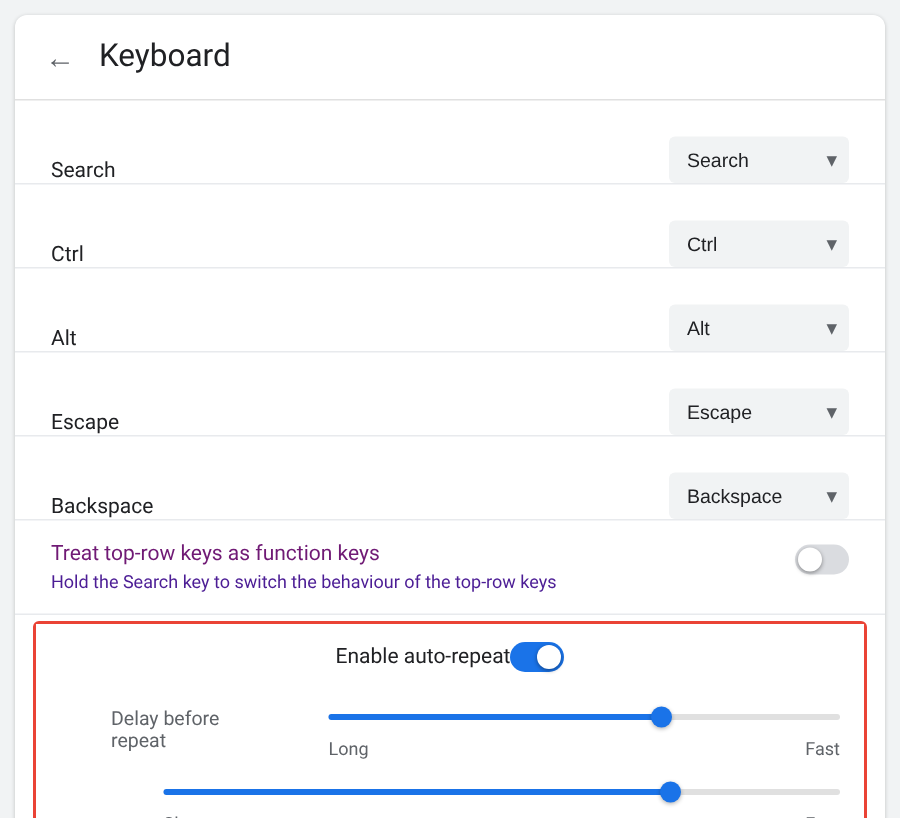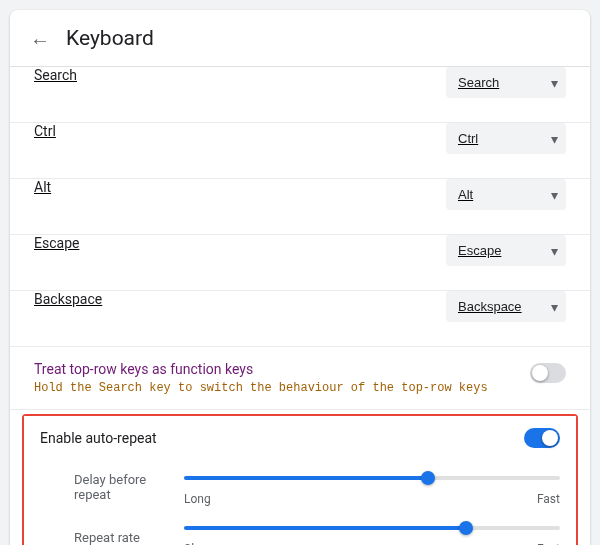--- a/index.html
+++ b/index.html
@@ -33,26 +33,25 @@
       font-size: 20px;
       line-height: 1;
     }
     .header-title {
       font-size: 21px;
       color: #202124;
       font-weight: 400;
     }
     .setting-row {
       display: flex;
-      align-items: flex-start;
+      align-items: flex-end;
       justify-content: space-between;
       padding: 0 24px;
       height: 56px;
       border-bottom: 1px solid #e8eaed;
-      text-decoration: underline;
     }
     .setting-label {
       font-size: 14px;
       color: #202124;
     }
     .select-wrapper {
       position: relative;
       display: inline-flex;
       align-items: center;
     }
@@ -81,41 +80,40 @@
       justify-content: space-between;
       padding: 14px 24px;
       border-bottom: 1px solid #e8eaed;
     }
     .toggle-text .toggle-title {
       font-size: 14px;
       color: #701a75;
     }
     .toggle-text .toggle-subtitle {
       font-size: 12px;
-      color: #a16207;
+      color: #4c1d95;
       margin-top: 4px;
-      font-family: Liberation Mono, monospace;
     }
     .toggle-track {
       position: absolute;
       inset: 0;
       border-radius: 10px;
       background: #dadce0;
       transition: background 0.2s;
     }
     
     .auto-repeat-section {
       border: 2px solid #ea4335;
       border-radius: 4px;
       margin: 4px 12px;
     }
     .auto-repeat-header {
       display: flex;
       align-items: center;
-      justify-content: space-between;
+      justify-content: center;
       padding: 12px 16px;
       background: #fff;
     }
     .auto-repeat-label {
       font-size: 14px;
       color: #202124;
     }
     .slider-track-wrap {
       width: 100%;
       position: relative;
@@ -165,20 +163,21 @@
     .slider-name {
       font-size: 13px;
       color: #5f6368;
       width: 110px;
       flex-shrink: 0;
     }
     .slider-visual-wrap {
       flex: 1;
       display: flex;
       flex-direction: column;
+      margin-left: 35px;
     }
     
     .ar-toggle-wrap {
       display: flex;
       align-items: center;
     }
     .toggle-switch-inline {
       position: relative;
       width: 36px;
       height: 20px;
@@ -318,21 +317,20 @@
           </div>
         </div>
         <div class="slider-end-labels">
           <span class="slider-end-label">Long</span>
           <span class="slider-end-label">Fast</span>
         </div>
       </div>
     </div>
 
     <div class="slider-row-wrap" style="padding-bottom:12px;">
-      <span class="slider-name">Repeat rate</span>
       <div class="slider-visual-wrap">
         <div class="slider-track-wrap">
           <div class="slider-track-bg">
             <div class="slider-track-fill" style="width:75%;"></div>
             <div class="slider-thumb-dot" style="left:75%;"></div>
           </div>
         </div>
         <div class="slider-end-labels">
           <span class="slider-end-label">Slow</span>
           <span class="slider-end-label">Fast</span>

